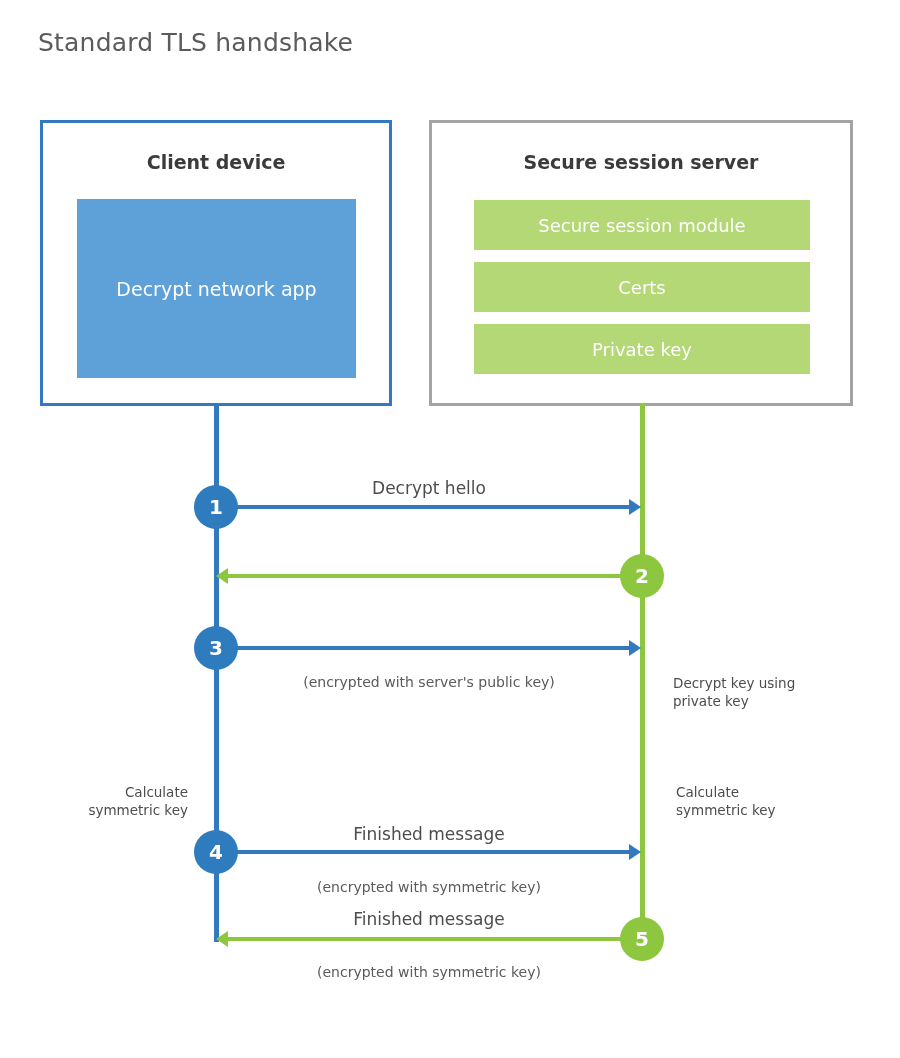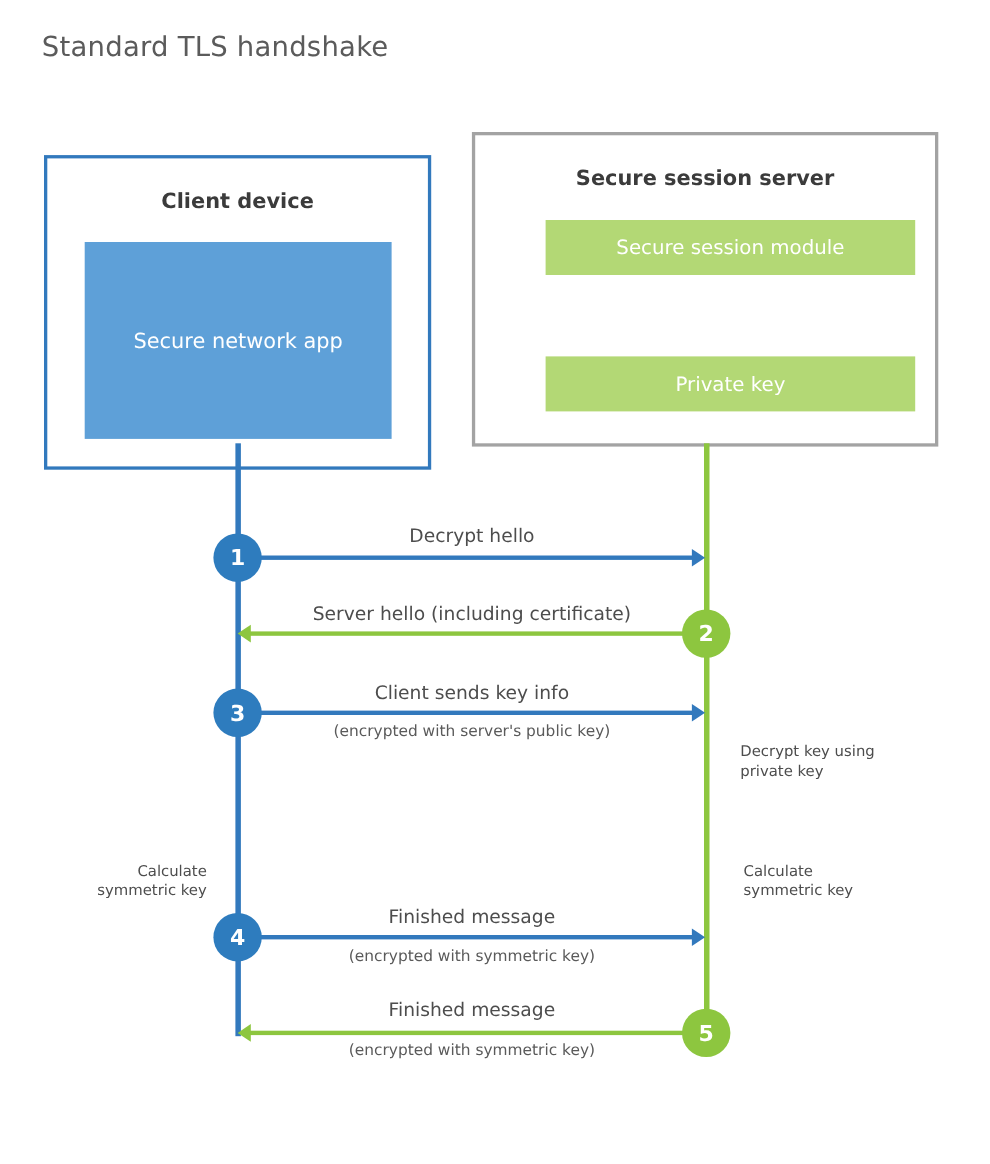--- a/index.html
+++ b/index.html
@@ -41,21 +41,20 @@
     position: absolute;
     background: #ffffff;
     box-sizing: border-box;
   }
   .party-box.client {
     left: 40px;
     top: 120px;
     width: 352px;
     height: 286px;
     border: 3px solid #3279bd;
-    margin-top: 21px;
   }
   .party-box.server {
     left: 429px;
     top: 120px;
     width: 424px;
     height: 286px;
     border: 3px solid #a3a3a3;
   }
   .party-title {
     position: absolute;
@@ -90,21 +89,20 @@
     position: absolute;
     left: 42px;
     width: 336px;
     height: 50px;
     background: #b3d875;
     color: #ffffff;
     font-size: 18px;
     display: flex;
     align-items: center;
     justify-content: center;
-    margin-left: 22px;
   }
   .server-block.b0 { top: 77px; }
   .server-block.b1 { top: 139px; }
   .server-block.b2 { top: 201px; }
 
   
   .lifeline {
     position: absolute;
     width: 5px;
   }
@@ -168,20 +166,21 @@
     font-size: 17px;
     color: #4d4d4d;
     white-space: nowrap;
   }
   .msg-sublabel {
     position: absolute;
     text-align: center;
     font-size: 14px;
     color: #5a5a5a;
     white-space: nowrap;
+    margin-top: 17px;
   }
   .side-note {
     position: absolute;
     font-size: 13.5px;
     line-height: 18px;
     color: #4d4d4d;
     white-space: pre-line;
     margin-top: 44px;
   }
   .side-note.left-note { text-align: right; }
@@ -189,45 +188,44 @@
 </style>
 </head>
 <body>
 
 <div id="diagram-root">
 
   <div class="page-title">Standard TLS handshake</div>
 
   <div class="party-box client">
     <div class="party-title">Client device</div>
-    <div class="client-app-block">Secure network app</div>
+    <div class="client-app-block">Decrypt network app</div>
   </div>
 
   <div class="party-box server">
     <div class="party-title">Secure session server</div>
     <div class="server-block b0">Secure session module</div>
+    <div class="server-block b1">Certs</div>
     <div class="server-block b2">Private key</div>
   </div>
 
   <div class="lifeline client-line"></div>
   <div class="lifeline server-line"></div>
 
   <div class="msg-label" style="left:216px; top:478px; width:426px;">Decrypt hello</div>
   <div class="msg-arrow blue" style="left:216px; top:505px; width:414px;">
     <span class="head right"></span>
   </div>
   <div class="step-circle blue" style="left:194px; top:485px;">1</div>
 
-  <div class="msg-label" style="left:216px; top:549px; width:426px;">Server hello (including certificate)</div>
   <div class="msg-arrow green" style="left:227px; top:574px; width:414px;">
     <span class="head left"></span>
   </div>
   <div class="step-circle green" style="left:620px; top:554px;">2</div>
 
-  <div class="msg-label" style="left:216px; top:620px; width:426px;">Client sends key info</div>
   <div class="msg-arrow blue" style="left:216px; top:646px; width:414px;">
     <span class="head right"></span>
   </div>
   <div class="msg-sublabel" style="left:216px; top:657px; width:426px;">(encrypted with server's public key)</div>
   <div class="step-circle blue" style="left:194px; top:626px;">3</div>
   <div class="side-note right-note" style="left:673px; top:630px; width:190px;">Decrypt key using
 private key</div>
 
   <div class="side-note left-note" style="left:20px; top:739px; width:168px;">Calculate
 symmetric key</div>

